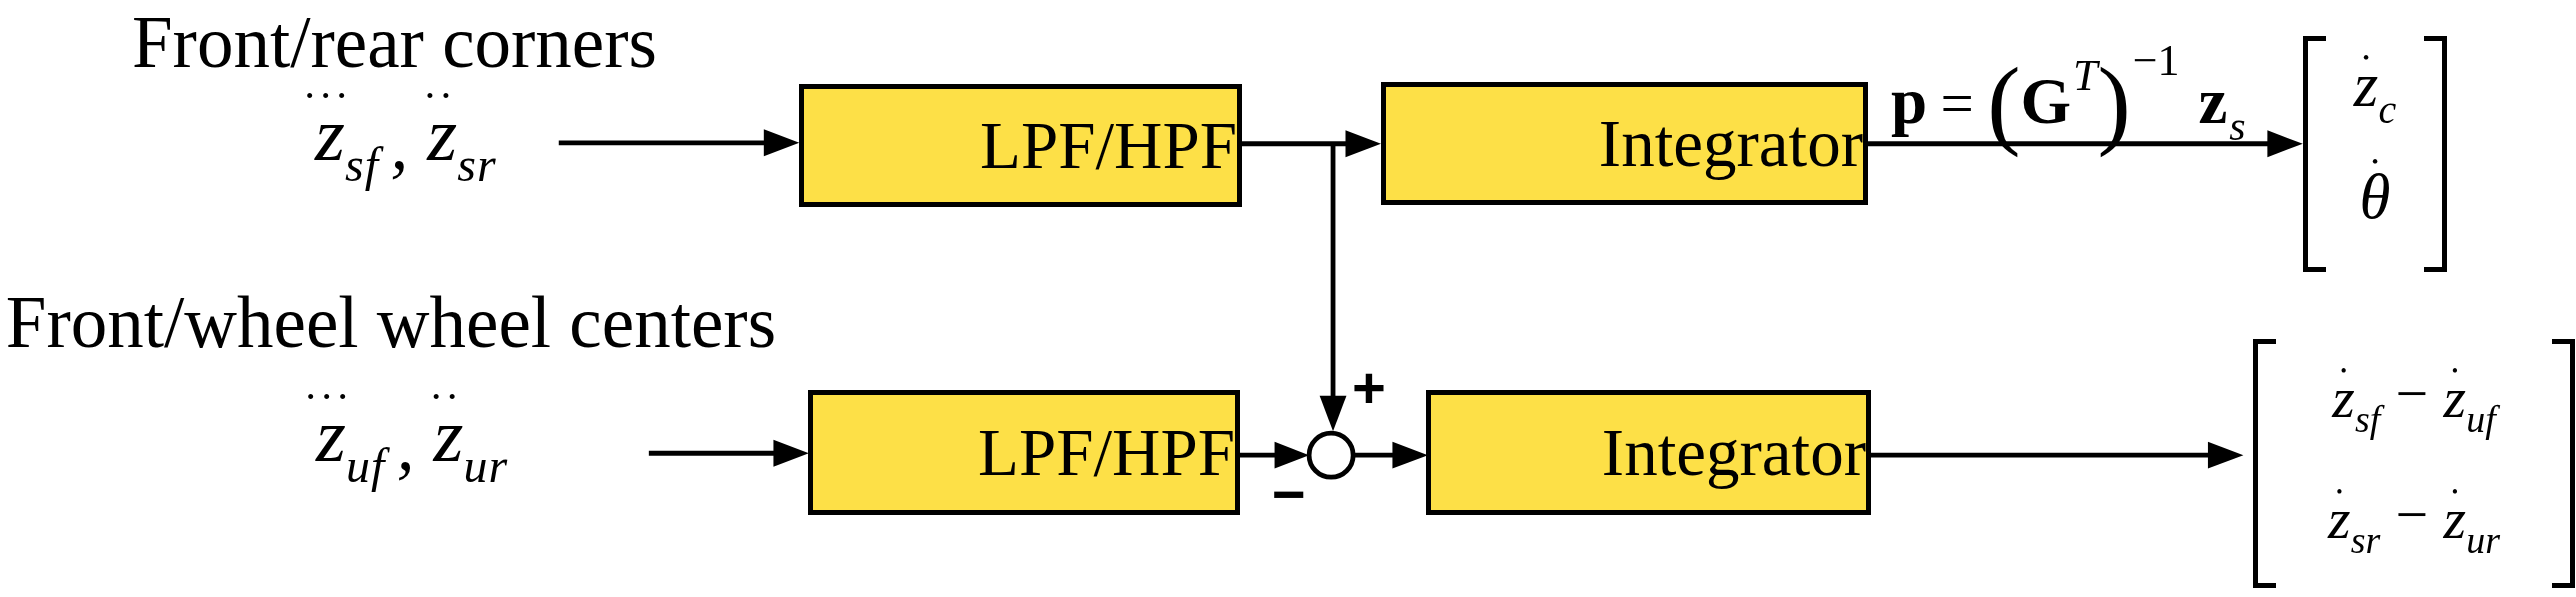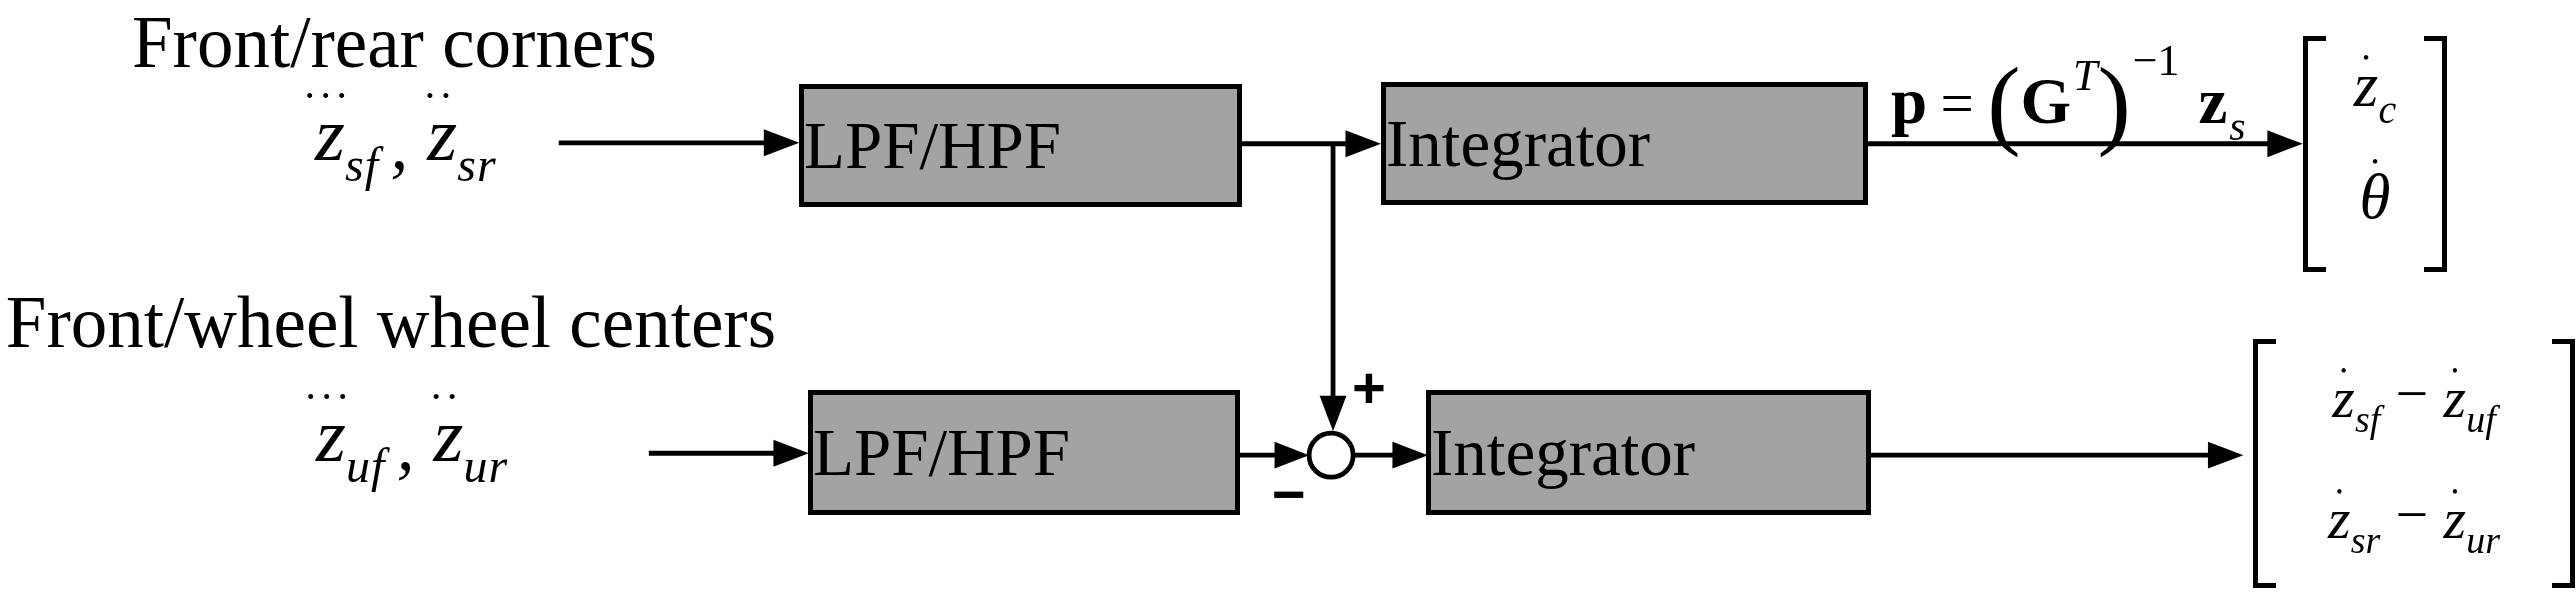--- a/index.html
+++ b/index.html
@@ -7,22 +7,22 @@
     position:relative; width:2576px; height:597px;
     background:#ffffff; color:#000;
     font-family:"Liberation Serif", serif;
     overflow:hidden;
   }
   #wires { position:absolute; left:0; top:0; width:2576px; height:597px; }
 
   
   .block {
     position:absolute; box-sizing:border-box;
-    border:5.8px solid #000; background:#a3a3a3;
-    display:flex; align-items:center; justify-content:flex-start;
+    border:5.8px solid #000; background:#fde047;
+    display:flex; align-items:center; justify-content:flex-end;
   }
   .block-label { font-size:67px; line-height:1; white-space:nowrap; }
 
   
   .src-label {
     position:absolute; font-size:73px; line-height:1;
     white-space:nowrap;
   }
 
   

